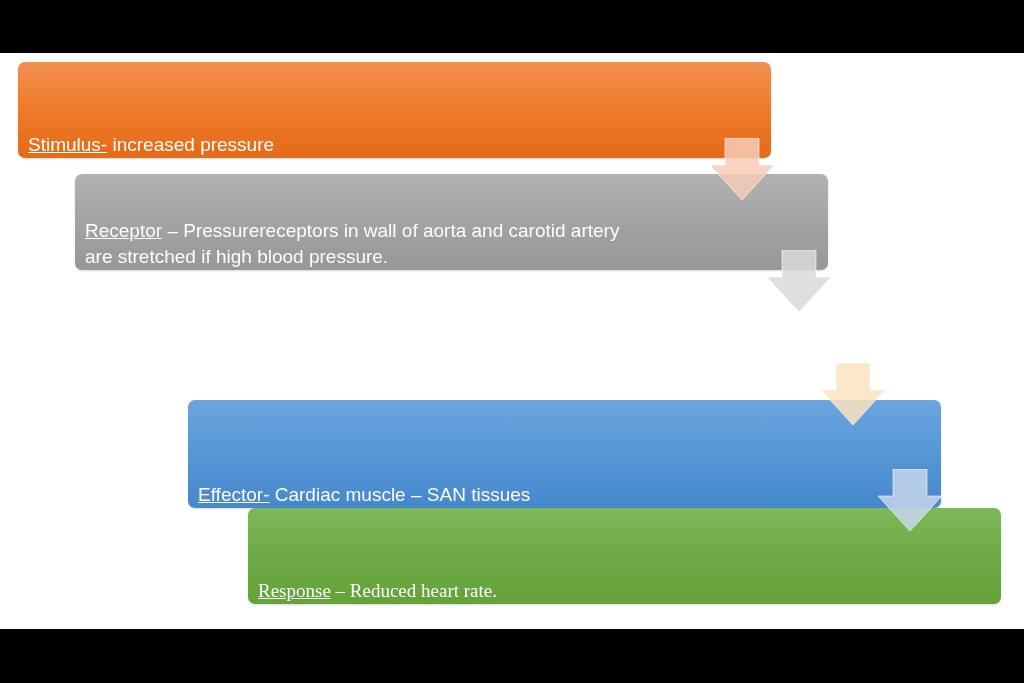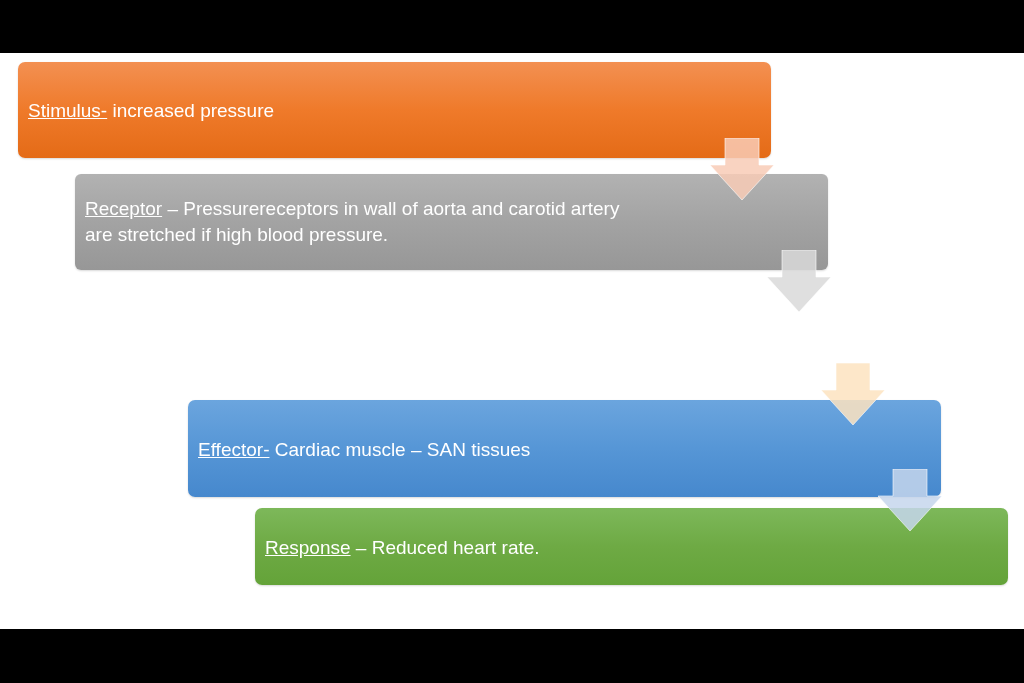--- a/index.html
+++ b/index.html
@@ -1,28 +1,28 @@
 <!DOCTYPE html>
 <html><head>
 <meta charset="utf-8">
 <style>
   html, body { margin:0; padding:0; }
   body { width:1024px; height:683px; position:relative; background:#000; overflow:hidden;
          font-family:"Liberation Sans", sans-serif; }
   .slide { position:absolute; left:0; top:53px; width:1024px; height:576px; background:#fff; }
   .step { position:absolute; width:753px; height:96px; border-radius:7px; box-sizing:border-box;
-          color:#fff; font-size:19px; line-height:26px; display:flex; align-items:center;
+          color:#fff; font-size:19px; line-height:26px; display:flex; align-items:flex-end;
           padding:0 10px 0 10px; box-shadow: 0 1px 2px rgba(0,0,0,0.15); }
   .step .txt { white-space:pre-line; }
   .step .key { text-decoration:underline; }
   .s1 { left:18px; top:9px; background:linear-gradient(#f39052 0%, #ef7a2a 50%, #e46b17 100%); }
-  .s2 { left:75px; top:121px; background:linear-gradient(#b2b2b2 0%, #a3a3a3 50%, #979797 100%);border-radius:6px; }
+  .s2 { left:75px; top:121px; background:linear-gradient(#b2b2b2 0%, #a3a3a3 50%, #979797 100%); }
   .s3 { left:131px; top:233px; background:linear-gradient(#ffcc3a 0%, #fbbe11 50%, #eeb200 100%); }
-  .s4 { left:188px; top:347px; height:97px; background:linear-gradient(#6ba5de 0%, #5696d6 50%, #4688cd 100%); }
-  .s5 { left:255px; top:455px; height:77px; background:linear-gradient(#7db85a 0%, #6eaa44 50%, #64a339 100%); }
+  .s4 { left:188px; top:347px; height:108px; background:linear-gradient(#6ba5de 0%, #5696d6 50%, #4688cd 100%); }
+  .s5 { left:248px; top:455px; height:96px; background:linear-gradient(#7db85a 0%, #6eaa44 50%, #64a339 100%);font-family:Liberation Serif, serif; }
   .s1 .txt, .s4 .txt, .s5 .txt { padding-top:2px; }
   .arrow { position:absolute; width:64px; height:63px; }
   .arrow svg { width:64px; height:63px; display:block; }
 </style>
 </head>
 <body>
 
 <div class="slide">
 
   <div class="step s1">

